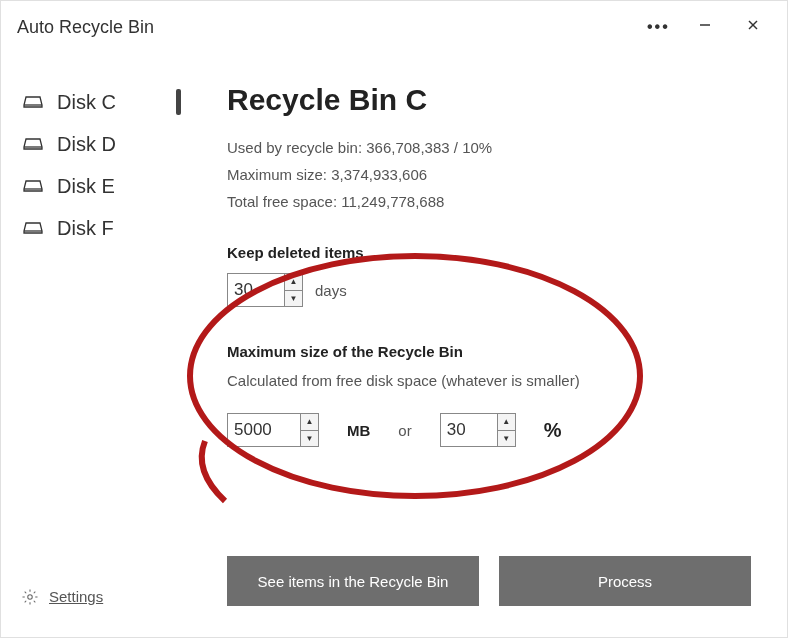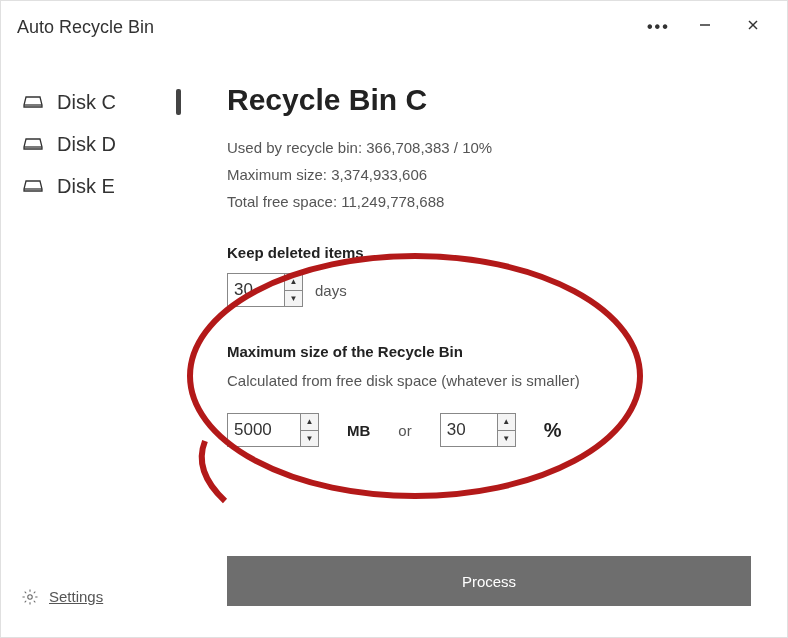--- a/index.html
+++ b/index.html
@@ -229,20 +229,29 @@
         <div class="disk-item">
           <span class="disk-icon">
             <svg width="20" height="14" viewBox="0 0 20 14">
                 <path d="M3 2 L17 2 L19 10 L19 12 L1 12 L1 10 Z" fill="none" stroke="#333" stroke-width="1.3"></path>
                 <line x1="1" y1="10" x2="19" y2="10" stroke="#333" stroke-width="1.3"></line>
               </svg>
           </span>
           <span>Disk E</span>
         </div>
 
+        <div class="disk-item">
+          <span class="disk-icon">
+            <svg width="20" height="14" viewBox="0 0 20 14">
+                <path d="M3 2 L17 2 L19 10 L19 12 L1 12 L1 10 Z" fill="none" stroke="#333" stroke-width="1.3"></path>
+                <line x1="1" y1="10" x2="19" y2="10" stroke="#333" stroke-width="1.3"></line>
+              </svg>
+          </span>
+          <span>Disk F</span>
+        </div>
 
       </div>
 
       <div class="settings-row">
         <span>
           <svg width="18" height="18" viewBox="0 0 24 24">
               <circle cx="12" cy="12" r="3" fill="none" stroke="#666" stroke-width="1.4"></circle>
               <path d="M12 2v3M12 19v3M4.9 4.9l2.1 2.1M17 17l2.1 2.1M2 12h3M19 12h3M4.9 19.1l2.1-2.1M17 7l2.1-2.1" stroke="#666" stroke-width="1.4"></path>
             </svg>
         </span>
@@ -296,20 +305,21 @@
           <input type="text" value="30" style="">
           <div class="spin-btns">
             <div class="sbtn">▲</div>
             <div class="sbtn">▼</div>
           </div>
         </div>
         <span class="unit bold" style="font-size:20px">%</span>
       </div>
 
       <div class="bottom-buttons">
+        <div class="action-btn">See items in the Recycle Bin</div>
         <div class="action-btn">Process</div>
       </div>
 
     </div>
   </div>
 
   <div class="annotation">
     <svg viewBox="0 0 490 280">
       <ellipse cx="230" cy="135" rx="225" ry="120" fill="none" stroke="#b31919" stroke-width="6"></ellipse>
       <path d="M20 200 Q 8 230 40 260" fill="none" stroke="#b31919" stroke-width="6"></path>

